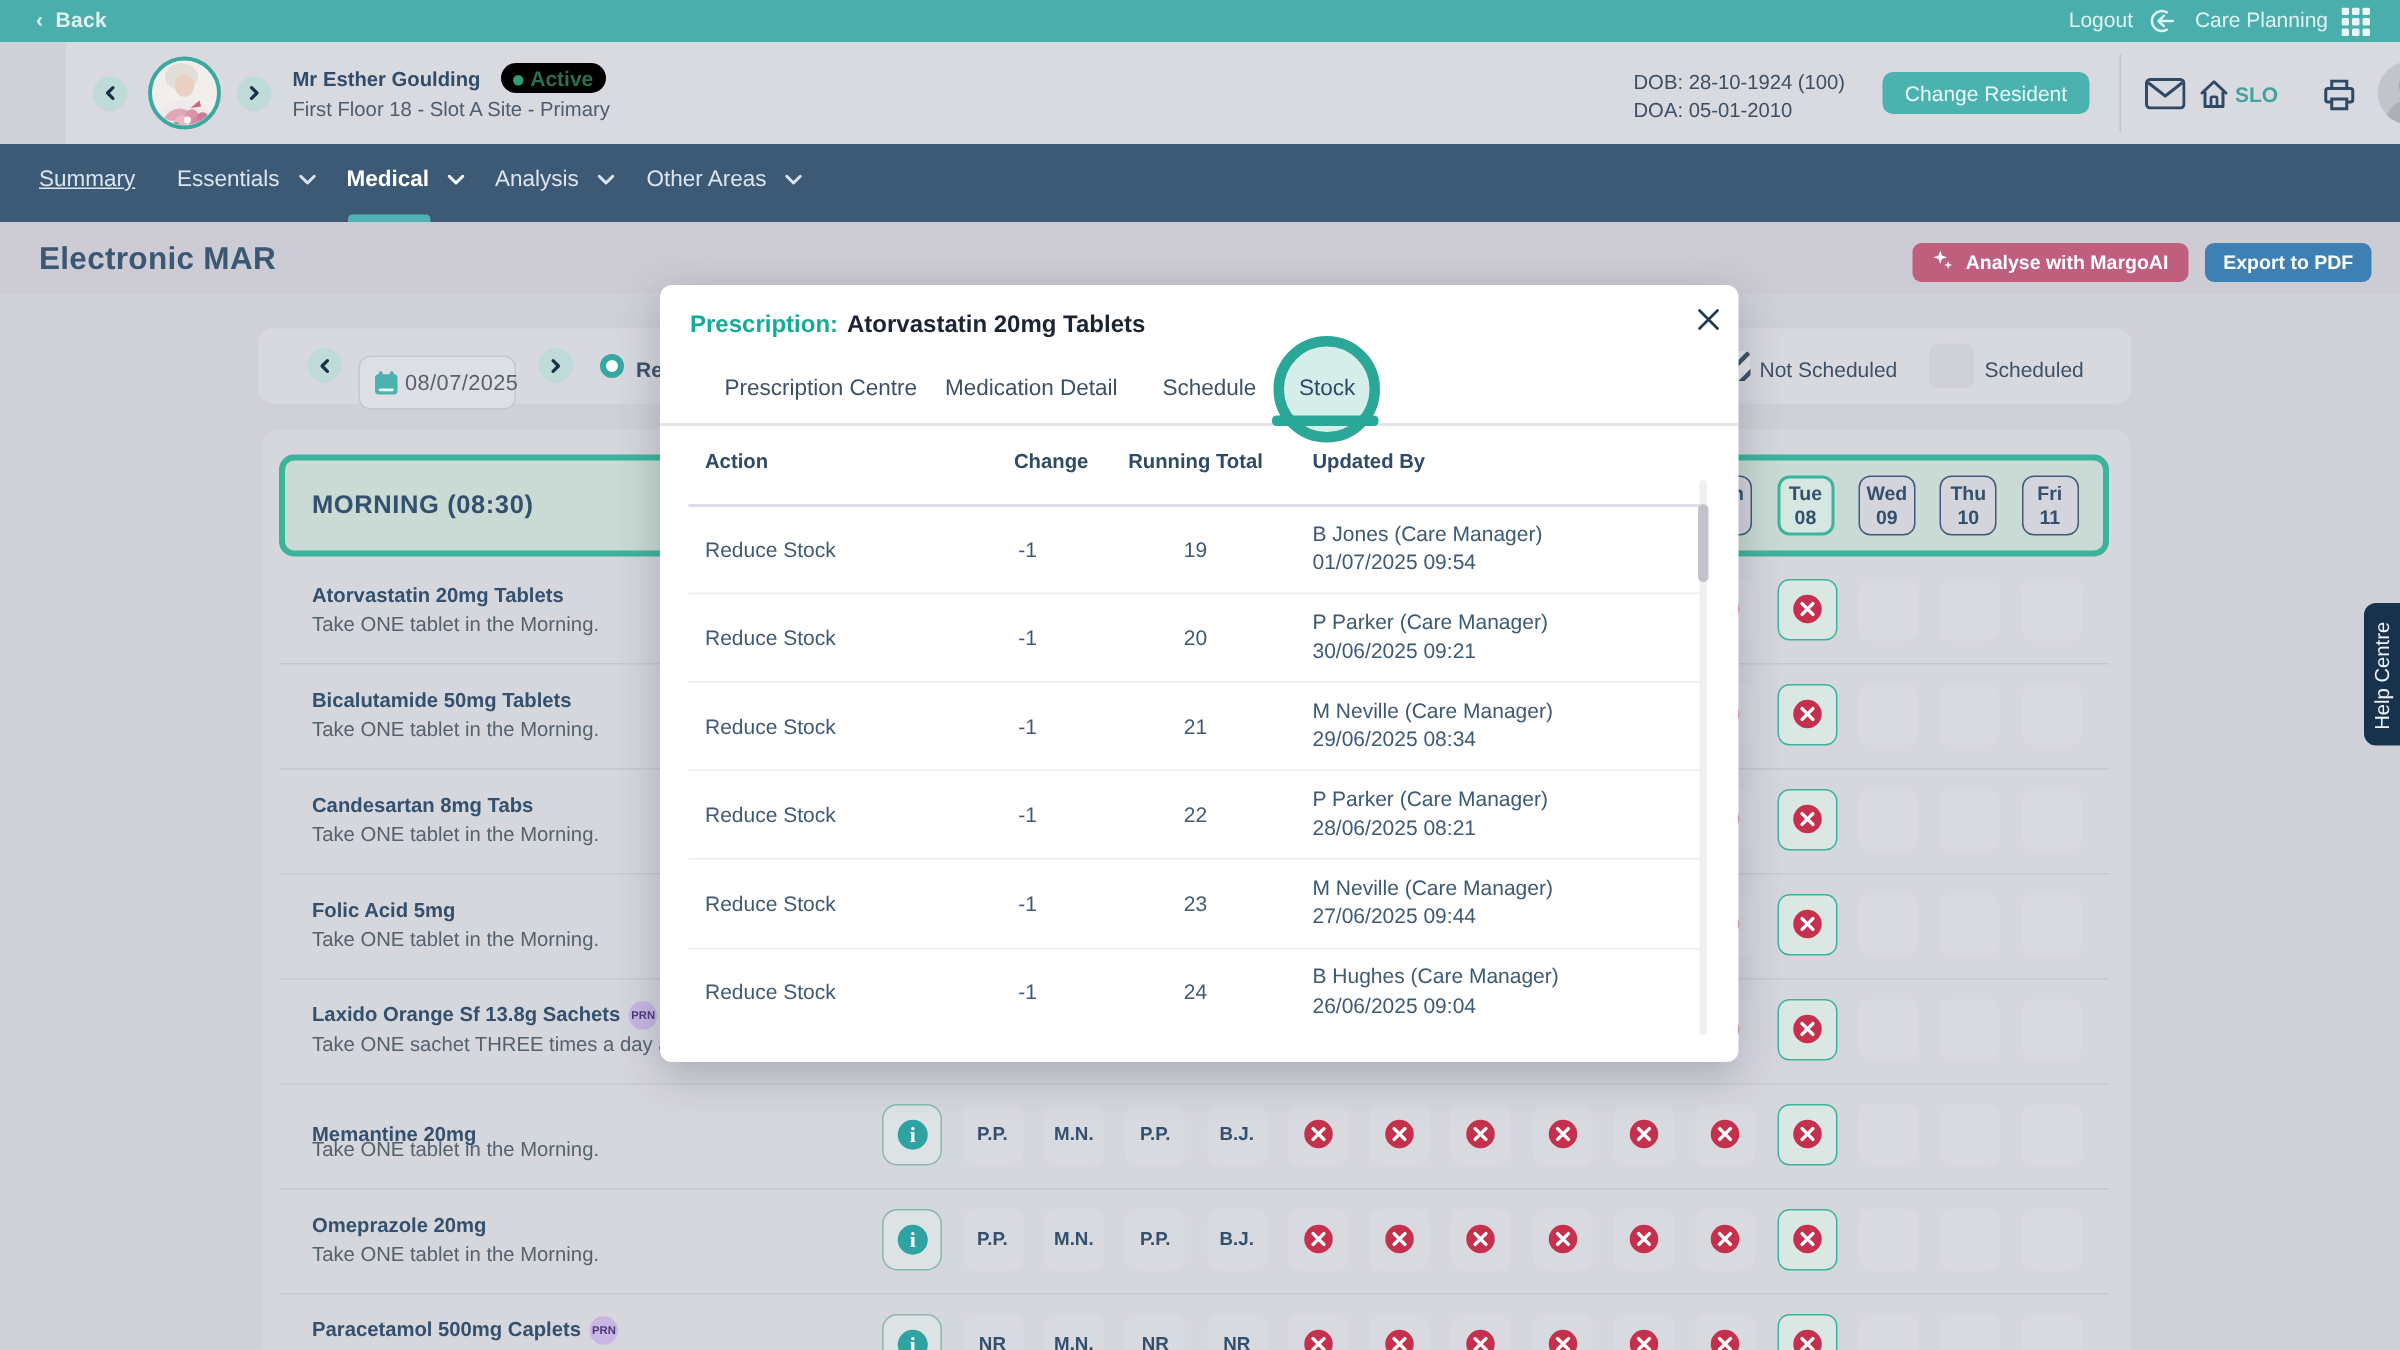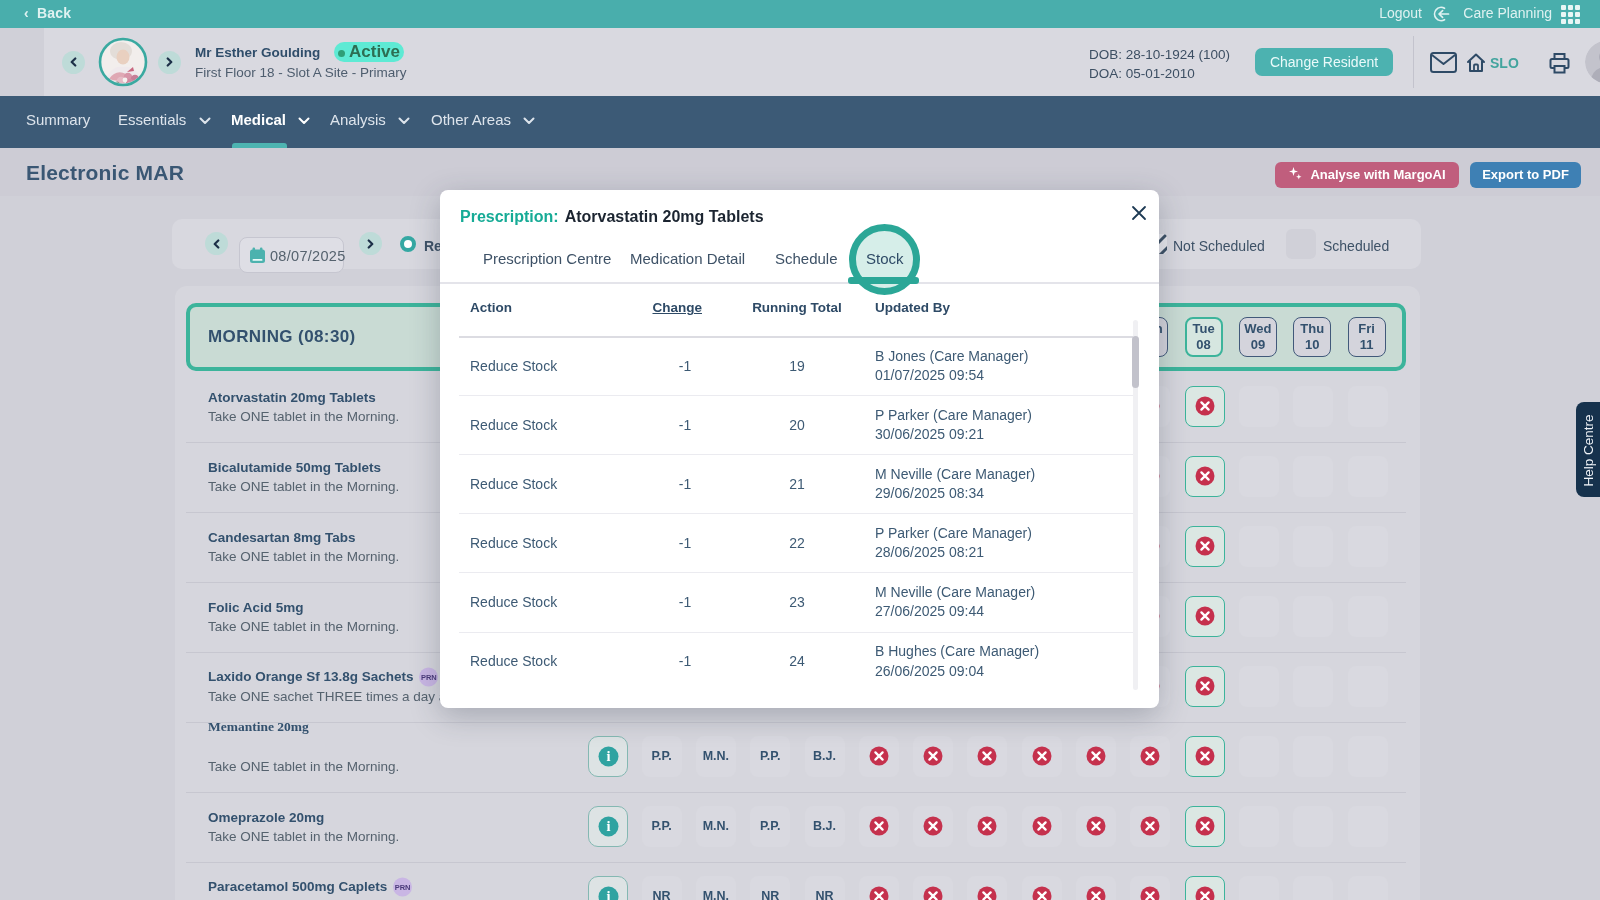--- a/index.html
+++ b/index.html
@@ -9,21 +9,21 @@
 
 #topbar { position:absolute; left:0; top:0; width:1600px; height:28px; background:#49aeac; color:#dff2f1; font-size:14px; }
 #topbar .back { position:absolute; left:24px; top:5px; font-weight:bold; letter-spacing:.2px; }
 #topbar .tr { position:absolute; right:22px; top:5px; }
 
 
 #resbar { position:absolute; left:0; top:28px; width:1600px; height:68px; background:#d9d9e0;margin-left:44px; }
 .circbtn { position:absolute; width:23px; height:23px; border-radius:50%; background:#bedbd8; display:flex; align-items:center; justify-content:center; }
 #resbar .nm { position:absolute; left:151px; top:17px; font-size:13.5px; font-weight:bold; color:#2f4d6a; }
 #resbar .sub { position:absolute; left:151px; top:37px; font-size:13.5px; color:#4e5d6e; }
-.badge { position:absolute; left:290px; top:14px; width:70px; height:20px; background:#5eead4; border-radius:10px; font-size:17px; font-weight:bold; color:#2d6e52; text-align:center; line-height:20px; }
+.badge { position:absolute; left:290px; top:14px; width:70px; height:20px; background:#000000; border-radius:10px; font-size:14px; font-weight:bold; color:#2d6e52; text-align:center; line-height:20px; }
 .badge i { display:inline-block; width:7px; height:7px; background:#2f9e77; border-radius:50%; margin-right:4px; font-style:normal; }
 #dob { position:absolute; left:1045px; top:17px; font-size:13.5px; color:#3d4f63; line-height:19px; }
 #chres { position:absolute; left:1211px; top:20px; width:138px; height:28px; background:#4cb2b0; color:#eafafa; border-radius:7px; font-size:14px; text-align:center; line-height:28px; }
 #resdiv { position:absolute; left:1369px; top:8px; width:1px; height:52px; background:#c3c3cd; }
 #slo { position:absolute; left:1446px; top:27px; color:#42a49e; font-weight:bold; font-size:14px; }
 #hdravatar { position:absolute; left:1541px; top:13px; }
 
 
 #nav { position:absolute; left:0; top:96px; width:1600px; height:52px; background:#3c5a76; color:#dde4ec; font-size:15px; }
 #nav span.it { position:absolute; top:15px; }
@@ -172,21 +172,21 @@
         </clipPath>
         <g clip-path="url(#hac)">
           <circle cx="21" cy="21" r="21" fill="#c3c3cc"></circle>
           <circle cx="21" cy="16" r="7" fill="#aeaeb9"></circle>
           <path d="M5 42 Q7 26 21 26 Q35 26 37 42 Z" fill="#aeaeb9"></path>
         </g>
       </svg>
 </div>
 
 <div id="nav">
- <span class="it" style="left:26px;">Summary</span>
+ <span class="it" style="left:26px;text-decoration:underline;">Summary</span>
  <span class="it" style="left:118px;">Essentials <svg class="carr" width="12" height="8" viewBox="0 0 12 8">
           <path d="M1.5 1.5 L6 6 L10.5 1.5" stroke="#dde4ec" stroke-width="2" fill="none" stroke-linecap="round" stroke-linejoin="round"></path>
         </svg></span>
  <span class="it" style="left:231px; font-weight:bold; color:#fff;">Medical <svg class="carr" width="12" height="8" viewBox="0 0 12 8">
           <path d="M1.5 1.5 L6 6 L10.5 1.5" stroke="#fff" stroke-width="2" fill="none" stroke-linecap="round" stroke-linejoin="round"></path>
         </svg></span>
  <span class="it" style="left:330px;">Analysis <svg class="carr" width="12" height="8" viewBox="0 0 12 8">
           <path d="M1.5 1.5 L6 6 L10.5 1.5" stroke="#dde4ec" stroke-width="2" fill="none" stroke-linecap="round" stroke-linejoin="round"></path>
         </svg></span>
  <span class="it" style="left:431px;">Other Areas <svg class="carr" width="12" height="8" viewBox="0 0 12 8">
@@ -674,21 +674,21 @@
     <div class="cell selcell" style="left:1184.6px;top:665.6px;">
       <svg width="20" height="20" viewBox="0 0 20 20">
         <circle cx="10" cy="10" r="9.5" fill="#c5314d"></circle>
         <path d="M6.4 6.4 L13.6 13.6 M13.6 6.4 L6.4 13.6" stroke="#fff" stroke-width="2.3" stroke-linecap="round"></path>
       </svg>
     </div>
     <div class="cell" style="left:1238.9px;top:665.6px;"></div>
     <div class="cell" style="left:1293.2px;top:665.6px;"></div>
     <div class="cell" style="left:1347.5px;top:665.6px;"></div>
 <div class="rowsep" style="top:721.6px;"></div>
-<div class="medname" style="top:727px;font-family:Liberation Serif, serif;">Memantine 20mg</div>
+<div class="medname" style="top:756px;">Memantine 20mg</div>
 <div class="meddesc" style="top:766.1px;">Take ONE tablet in the Morning.</div>
 <div class="cell info" style="left:588px;top:735.6px;">
       <svg width="21" height="21" viewBox="0 0 21 21">
         <circle cx="10.5" cy="10.5" r="10" fill="#2fa3a1"></circle>
         <text x="10.5" y="15.4" font-family="Liberation Serif, serif" font-size="14.5" font-weight="bold" fill="#fff" text-anchor="middle">i</text>
       </svg>
     </div>
     <div class="cell" style="left:641.6px;top:735.6px;">
       <span class="ini">P.P.</span>
     </div>
@@ -889,21 +889,21 @@
         <path d="M2 2 L14 14 M14 2 L2 14" stroke="#1d3a54" stroke-width="1.8" stroke-linecap="round"></path>
       </svg>
  <div id="tabcirc"></div>
  <span class="tab" style="left:43px;">Prescription Centre</span>
  <span class="tab" style="left:190px;">Medication Detail</span>
  <span class="tab" style="left:335px;">Schedule</span>
  <span class="tab" style="left:426px; color:#2e4a66;">Stock</span>
  <div id="mdivider"></div>
  <div id="tabbar"></div>
  <div class="shead" style="left:30px;">Action</div>
- <div class="shead" style="left:212px; width:50px; text-align:right;text-decoration:underline;">Change</div>
+ <div class="shead" style="left:236px; width:50px; text-align:left;">Change</div>
  <div class="shead" style="left:297px; width:120px; text-align:center; white-space:nowrap;">Running Total</div>
  <div class="shead" style="left:435px;">Updated By</div>
  <div id="sheadline"></div>
  <div class="srow" style="top:146.0px;height:59.1px;">
       <div class="sc1">Reduce Stock</div>
         <div class="sc2">-1</div>
         <div class="sc3">19</div>
       <div class="sc4">
           <div>B Jones (Care Manager)</div>
           <div>01/07/2025 09:54</div>

